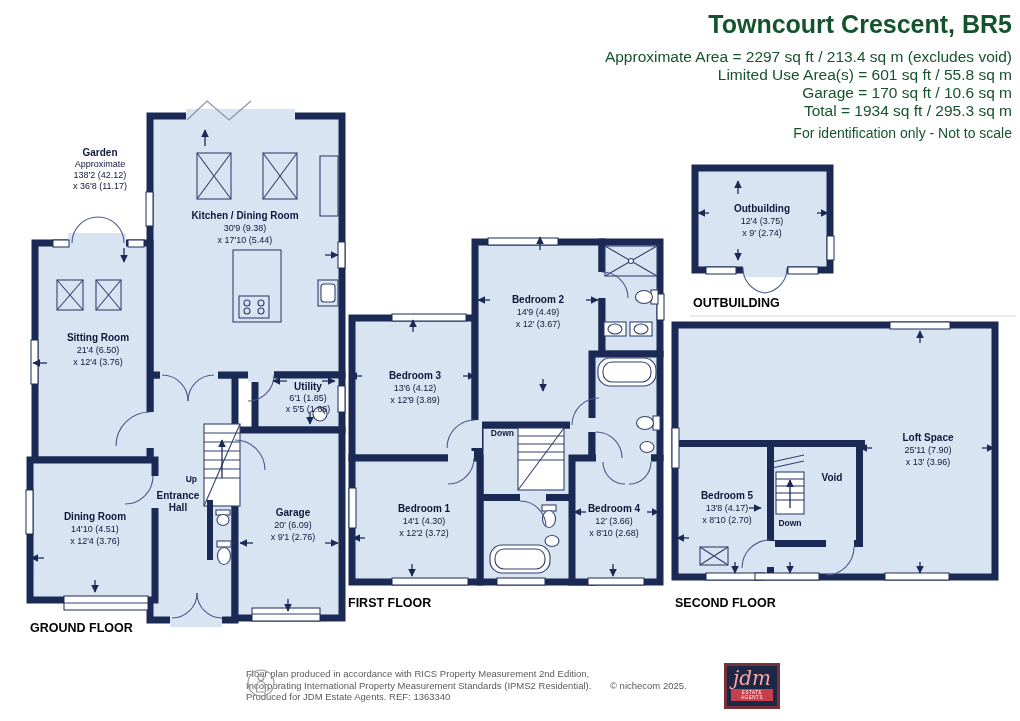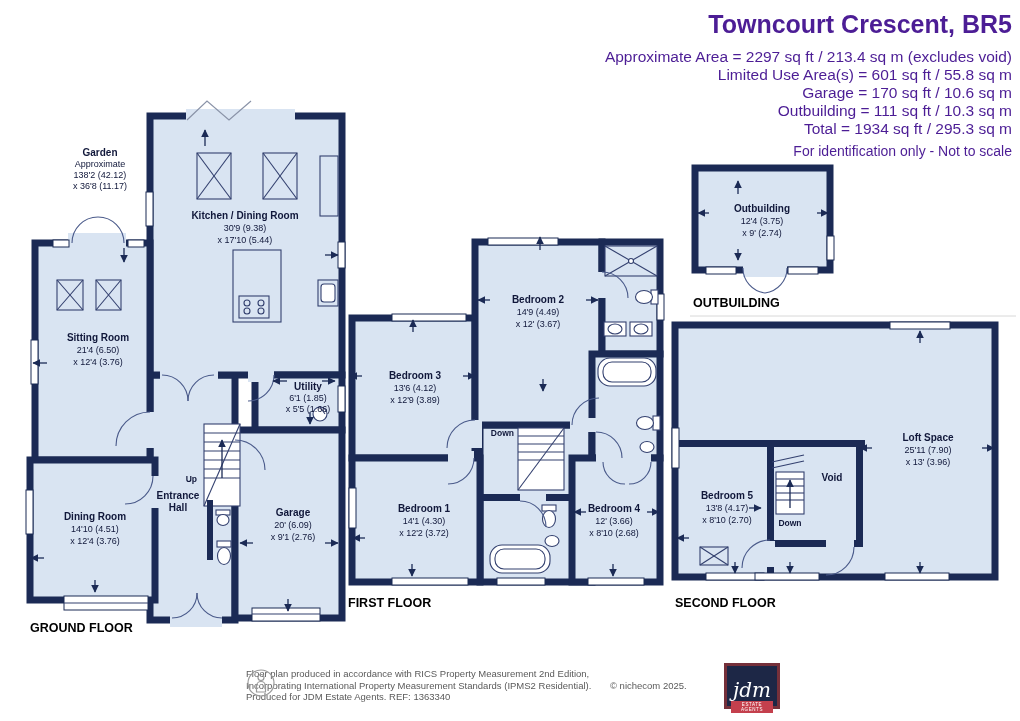--- a/index.html
+++ b/index.html
@@ -1,19 +1,19 @@
 <!DOCTYPE html>
 <html><head>
 <meta charset="utf-8">
 <style>
   html,body{margin:0;padding:0;background:#fff;}
   #canvas{position:relative;width:1020px;height:721px;background:#fff;overflow:hidden;
           font-family:"Liberation Sans",sans-serif;}
   
-  .hdr{position:absolute;top:10px;right:8px;text-align:right;color:#4c1d95;}
+  .hdr{position:absolute;top:10px;right:8px;text-align:right;color:#14532d;}
   .hdr-title{font-size:25px;font-weight:bold;margin:0 0 9px 0;}
   .hdr-line{font-size:15.5px;line-height:18px;text-align:right;}
   .hdr-note{font-size:14px;margin-top:5px;}
   
   svg{position:absolute;left:0;top:0;}
   .room{fill:#d9e4f2;stroke:#1b2a55;stroke-width:7;}
   .wall{fill:#1b2a55;}
   .erase{fill:#d9e4f2;stroke:none;}
   .win{fill:#ffffff;stroke:#1b2a55;stroke-width:1;}
   .thin{fill:none;stroke:#33406f;stroke-width:1.1;}
@@ -24,35 +24,34 @@
   .zig{fill:none;stroke:#8a93a8;stroke-width:1.2;}
   .rn{font:bold 10px "Liberation Sans",sans-serif;fill:#10173a;text-anchor:middle;}
   .rd{font:9px "Liberation Sans",sans-serif;fill:#10173a;text-anchor:middle;}
   .tiny{font:bold 8.5px "Liberation Sans",sans-serif;fill:#10173a;}
   .fl{font:bold 12.5px "Liberation Sans",sans-serif;fill:#000;}
   
   .ftr{position:absolute;left:246px;top:668px;display:flex;gap:9px;align-items:flex-start;}
   .ftr-text{font-size:9.5px;color:#5a5a5a;line-height:11.5px;white-space:nowrap;}
   .jdm{position:absolute;left:724px;top:663px;width:56px;height:46px;background:#1d2746;
        border:3px solid #75303a;box-sizing:border-box;text-align:center;}
-  .jdm-txt{display:block;font:italic 20px "DejaVu Serif",serif;color:#ffffff;line-height:20px;margin-top:14px;}
+  .jdm-txt{display:block;font:italic 20px "DejaVu Serif",serif;color:#fca5a5;line-height:20px;margin-top:2px;}
   .jdm-sub{display:block;background:#c4404d;color:#fff;font-size:4.5px;letter-spacing:.6px;
            width:42px;margin:1px auto 0;padding:1px 0;}
 </style>
 </head>
 <body>
 
 <div id="canvas">
 
   <div class="hdr">
     <div class="hdr-title">Towncourt Crescent, BR5</div>
     <div class="hdr-line">Approximate Area = 2297 sq ft / 213.4 sq m (excludes void)</div>
     <div class="hdr-line">Limited Use Area(s) = 601 sq ft / 55.8 sq m</div>
     <div class="hdr-line">Garage = 170 sq ft / 10.6 sq m</div>
-    <div class="hdr-line">Outbuilding = 111 sq ft / 10.3 sq m</div>
     <div class="hdr-line">Total = 1934 sq ft / 295.3 sq m</div>
     <div class="hdr-note">For identification only - Not to scale</div>
   </div>
 
   <svg width="1020" height="721" viewBox="0 0 1020 721">
     <defs>
       <marker id="arw" markerWidth="7" markerHeight="7" refX="5.5" refY="3" orient="auto">
         <path d="M0,0 L6,3 L0,6 Z" fill="#1b2a55"></path>
       </marker>
     </defs>

